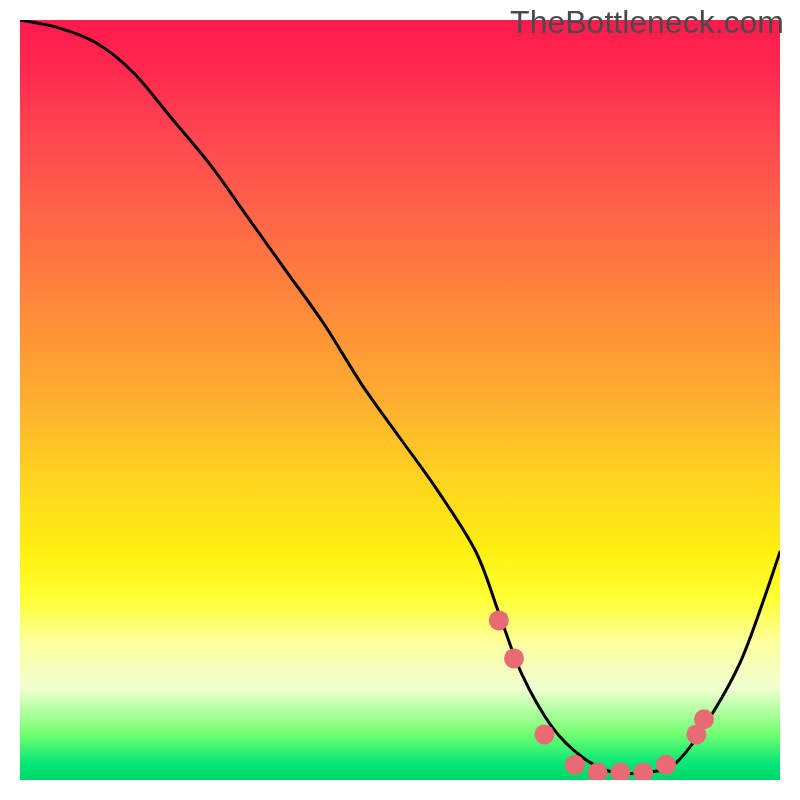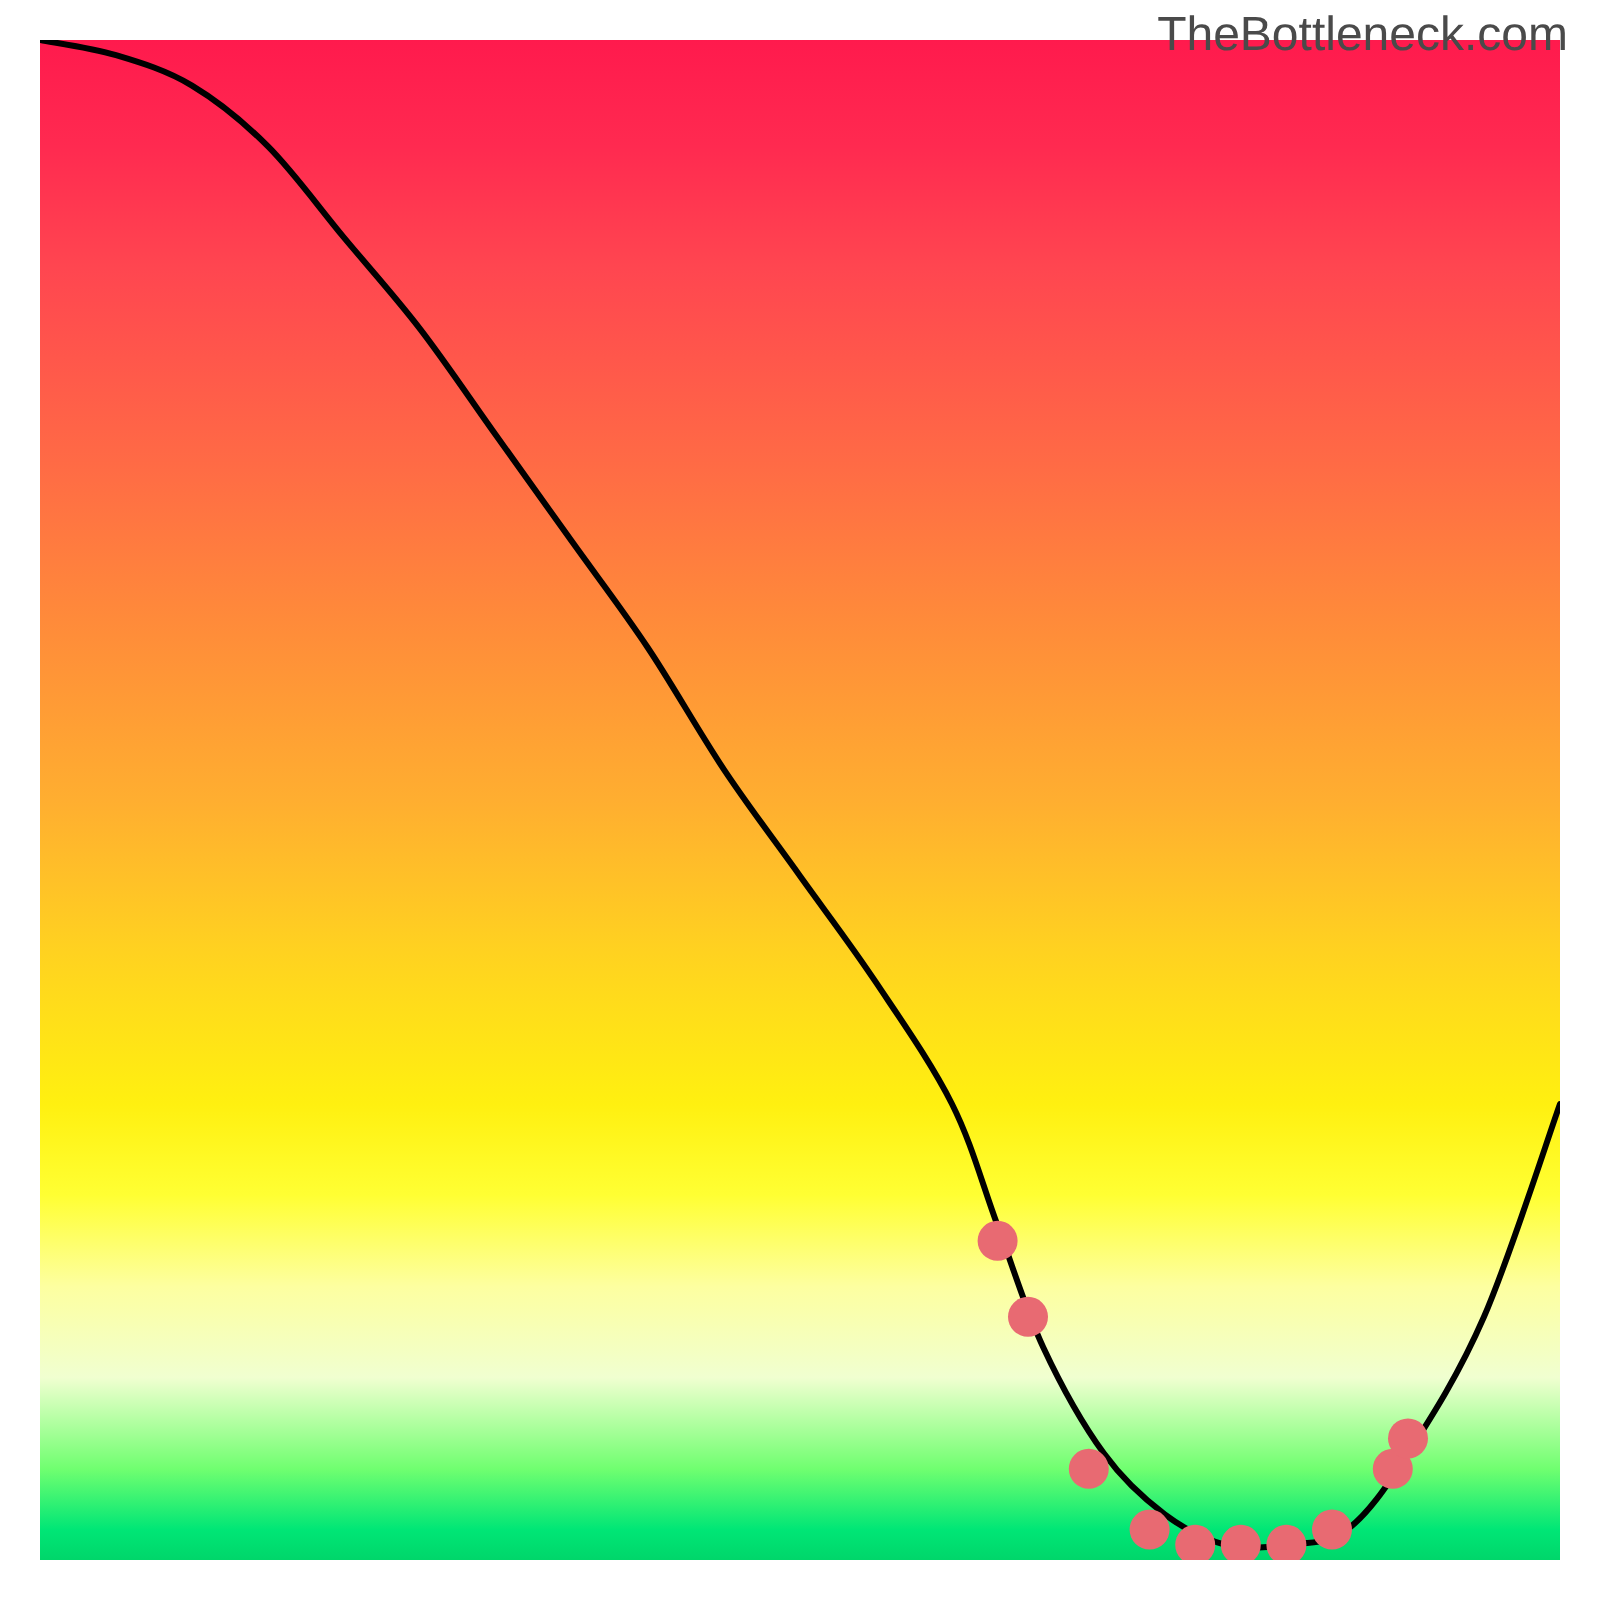--- a/index.html
+++ b/index.html
@@ -8,21 +8,21 @@
     height: 800px;
     overflow: hidden;
     background: #fff;
     position: relative;
     font-family: Arial, Helvetica, sans-serif;
   }
   .watermark {
     position: absolute;
     top: 4px;
     right: 16px;
-    font-size: 24px;
+    font-size: 32px;
     color: #4a4a4a;
     font-weight: 400;
     z-index: 10;
   }
   .plot-area {
     position: absolute;
     left: 20px;
     top: 20px;
     width: 760px;
     height: 760px;

